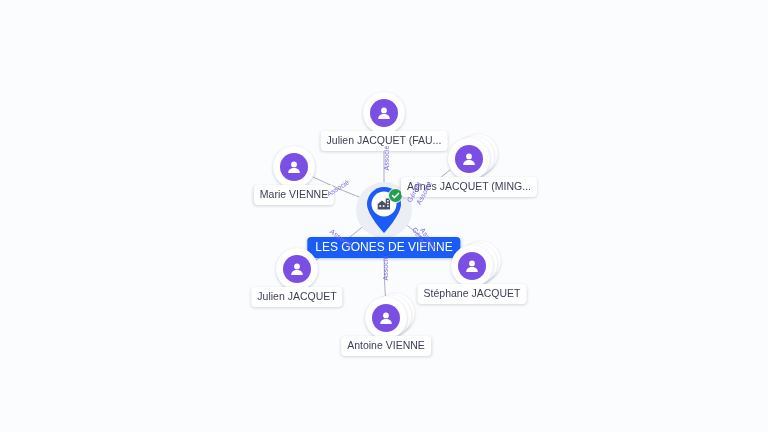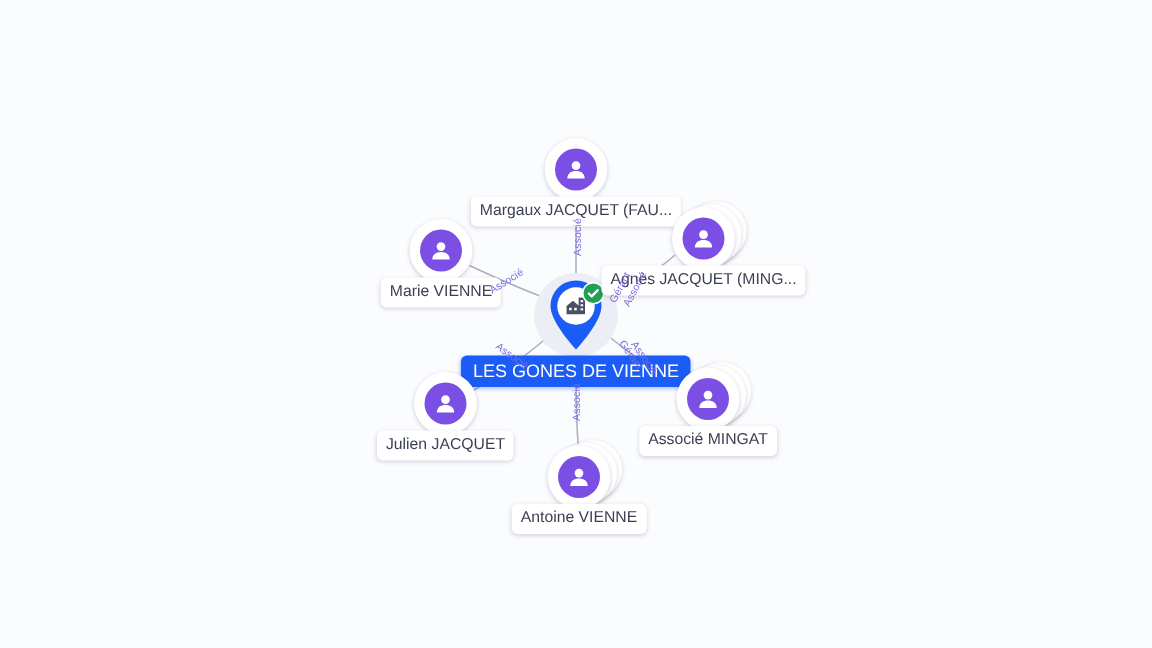--- a/index.html
+++ b/index.html
@@ -189,21 +189,21 @@
     <div class="avatar-wrap">
       <div class="avatar-ring">
         <div class="avatar-circle">
           <svg viewBox="0 0 16 16" xmlns="http://www.w3.org/2000/svg">
             <circle cx="8" cy="5.4" r="2.9" fill="#ffffff"></circle>
             <path d="M2.2 14 C2.2 10.6 4.8 9 8 9 C11.2 9 13.8 10.6 13.8 14 Z" fill="#ffffff"></path>
           </svg>
         </div>
       </div>
     </div>
-    <div class="node-label">Margaux JACQUET (FAU...</div>
+    <div class="node-label">Julien JACQUET (FAU...</div>
   </div>
 
   <div class="node" style="left:294px; top:167px;">
     <div class="avatar-wrap">
       <div class="avatar-ring">
         <div class="avatar-circle">
           <svg viewBox="0 0 16 16" xmlns="http://www.w3.org/2000/svg">
             <circle cx="8" cy="5.4" r="2.9" fill="#ffffff"></circle>
             <path d="M2.2 14 C2.2 10.6 4.8 9 8 9 C11.2 9 13.8 10.6 13.8 14 Z" fill="#ffffff"></path>
           </svg>
@@ -235,21 +235,21 @@
       <div class="stack-c s2"></div>
       <div class="avatar-ring">
         <div class="avatar-circle">
           <svg viewBox="0 0 16 16" xmlns="http://www.w3.org/2000/svg">
             <circle cx="8" cy="5.4" r="2.9" fill="#ffffff"></circle>
             <path d="M2.2 14 C2.2 10.6 4.8 9 8 9 C11.2 9 13.8 10.6 13.8 14 Z" fill="#ffffff"></path>
           </svg>
         </div>
       </div>
     </div>
-    <div class="node-label">Associé MINGAT</div>
+    <div class="node-label">Stéphane JACQUET</div>
   </div>
 
   <div class="node" style="left:297px; top:269px;">
     <div class="avatar-wrap">
       <div class="avatar-ring">
         <div class="avatar-circle">
           <svg viewBox="0 0 16 16" xmlns="http://www.w3.org/2000/svg">
             <circle cx="8" cy="5.4" r="2.9" fill="#ffffff"></circle>
             <path d="M2.2 14 C2.2 10.6 4.8 9 8 9 C11.2 9 13.8 10.6 13.8 14 Z" fill="#ffffff"></path>
           </svg>

